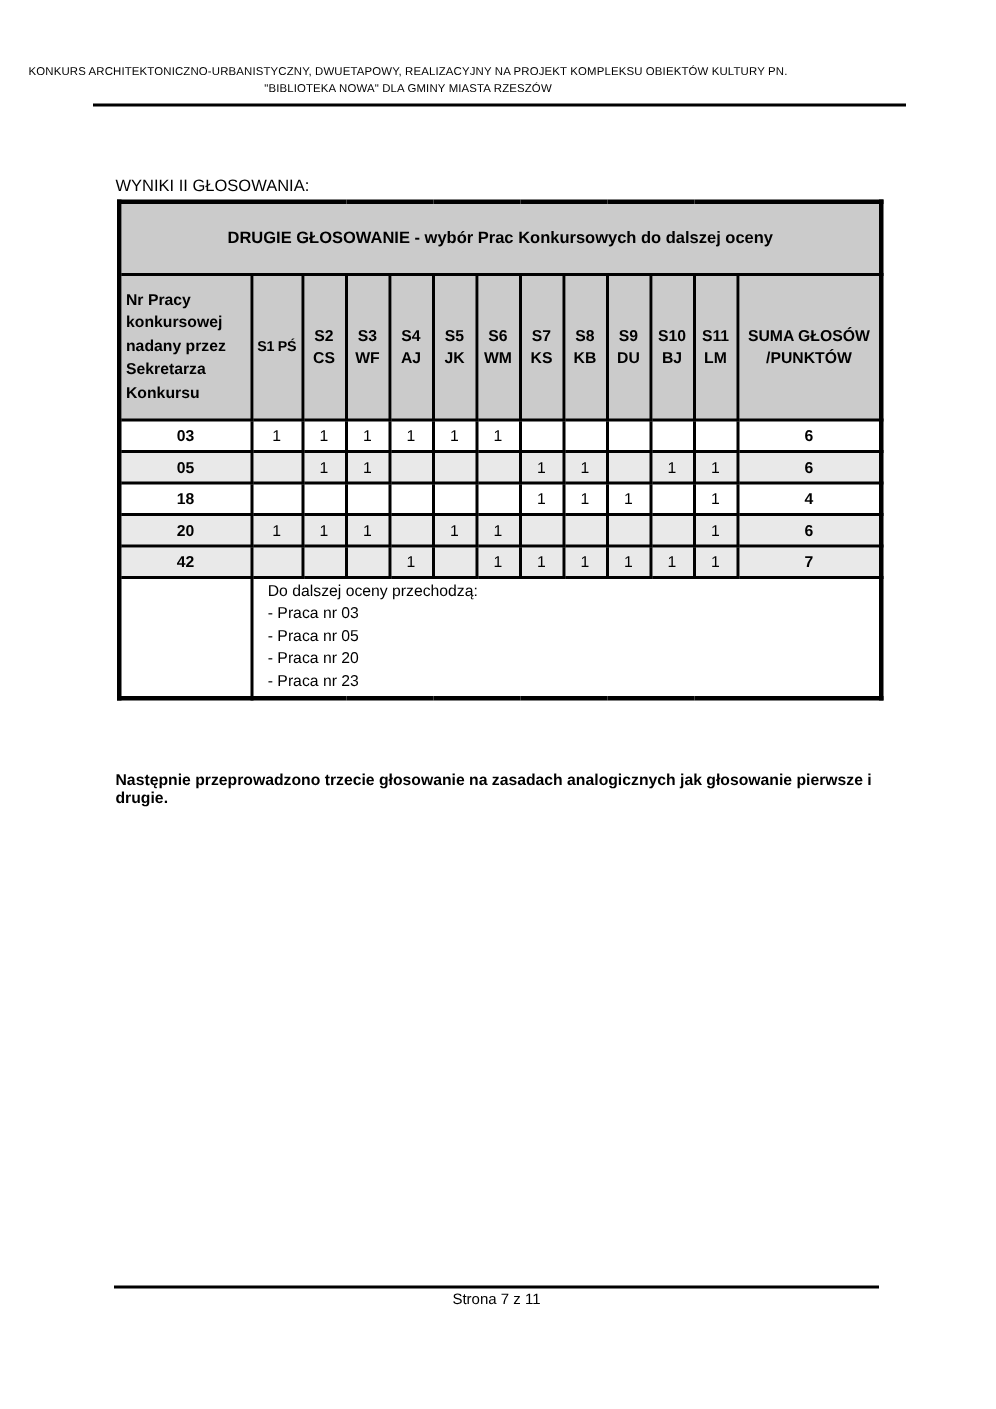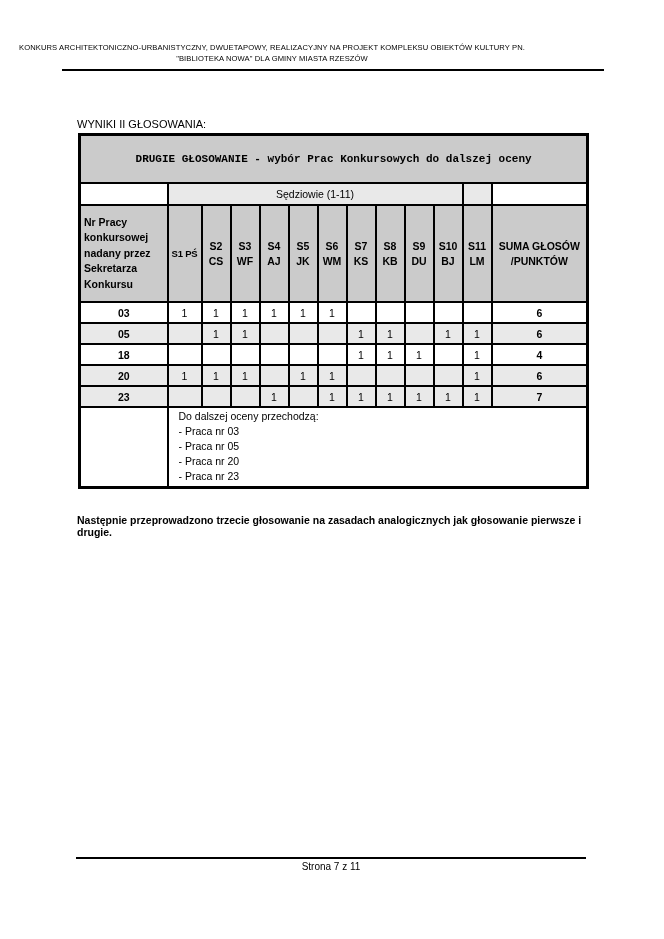--- a/index.html
+++ b/index.html
@@ -33,21 +33,21 @@
     padding:0; text-align:center; vertical-align:middle;
     overflow:hidden;
   }
   .col-label { width:88px; }
   .col-judge { width:29px; }
   .col-judge-first { width:34px; }
   .col-sum { width:96px; }
 
   .title-row td {
     height:46px; background:var(--header-bg,#cbcbcb);
-    font-weight:700; font-size:11px;font-family:Liberation Mono, monospace;
+    font-weight:700; font-size:11px;
   }
   .band-row td { height:20px; font-size:10.5px; font-weight:400; background:#fff; }
   .band-row td.band-cell { background:var(--band-bg,#e9e9e9); }
 
   .header-row td {
     background:var(--header-bg,#cbcbcb);
     font-weight:700; font-size:10.5px; height:91px;
   }
   .header-row td.corner-cell {
     text-align:left; padding:2px 3px; line-height:15.5px;
@@ -103,26 +103,20 @@
       <col class="col-judge">
       <col class="col-judge">
       <col class="col-judge">
     <col class="col-judge">
       <col class="col-judge">
     <col class="col-sum">
   </colgroup>
   <tbody id="table-body">
     <tr class="title-row">
       <td colspan="13">DRUGIE GŁOSOWANIE - wybór Prac Konkursowych do dalszej oceny</td>
-    </tr>
-    <tr class="band-row">
-      <td></td>
-      <td colspan="10" class="band-cell">Sędziowie (1-11)</td>
-      <td class="band-cell"></td>
-      <td></td>
     </tr>
     <tr class="header-row" id="header-row">
       <td class="corner-cell">Nr Pracy konkursowej nadany przez Sekretarza Konkursu</td>
       <td class="judge-header oneline">
           <div>S1 PŚ</div>
         </td>
         <td class="judge-header">
           <div>S2</div>
           <div>CS</div>
         </td>
@@ -221,21 +215,21 @@
         <td class="vote-cell">1</td>
         <td class="vote-cell">1</td>
         <td class="vote-cell"></td>
         <td class="vote-cell"></td>
         <td class="vote-cell"></td>
         <td class="vote-cell"></td>
         <td class="vote-cell">1</td>
         <td class="sum-cell">6</td>
       </tr>
       <tr class="data-row shaded">
-        <td class="row-label">23</td>
+        <td class="row-label">42</td>
         <td class="vote-cell"></td>
         <td class="vote-cell"></td>
         <td class="vote-cell"></td>
         <td class="vote-cell">1</td>
         <td class="vote-cell"></td>
         <td class="vote-cell">1</td>
         <td class="vote-cell">1</td>
         <td class="vote-cell">1</td>
         <td class="vote-cell">1</td>
         <td class="vote-cell">1</td>

